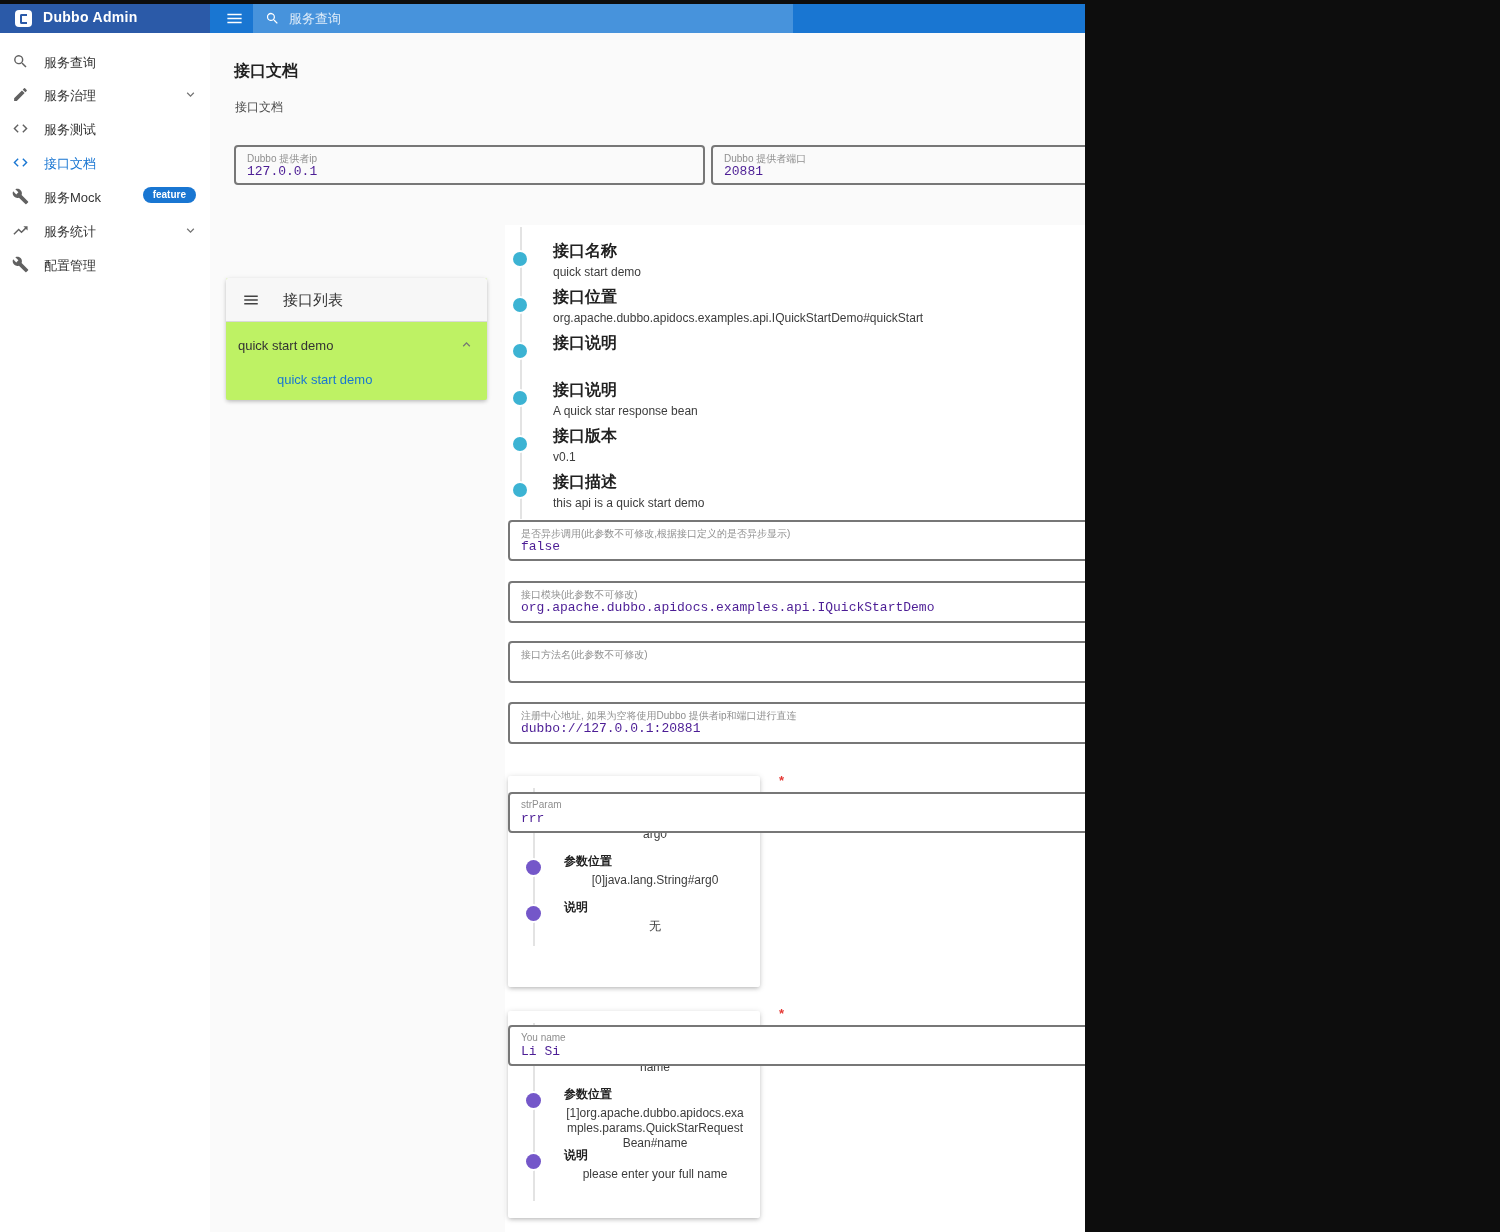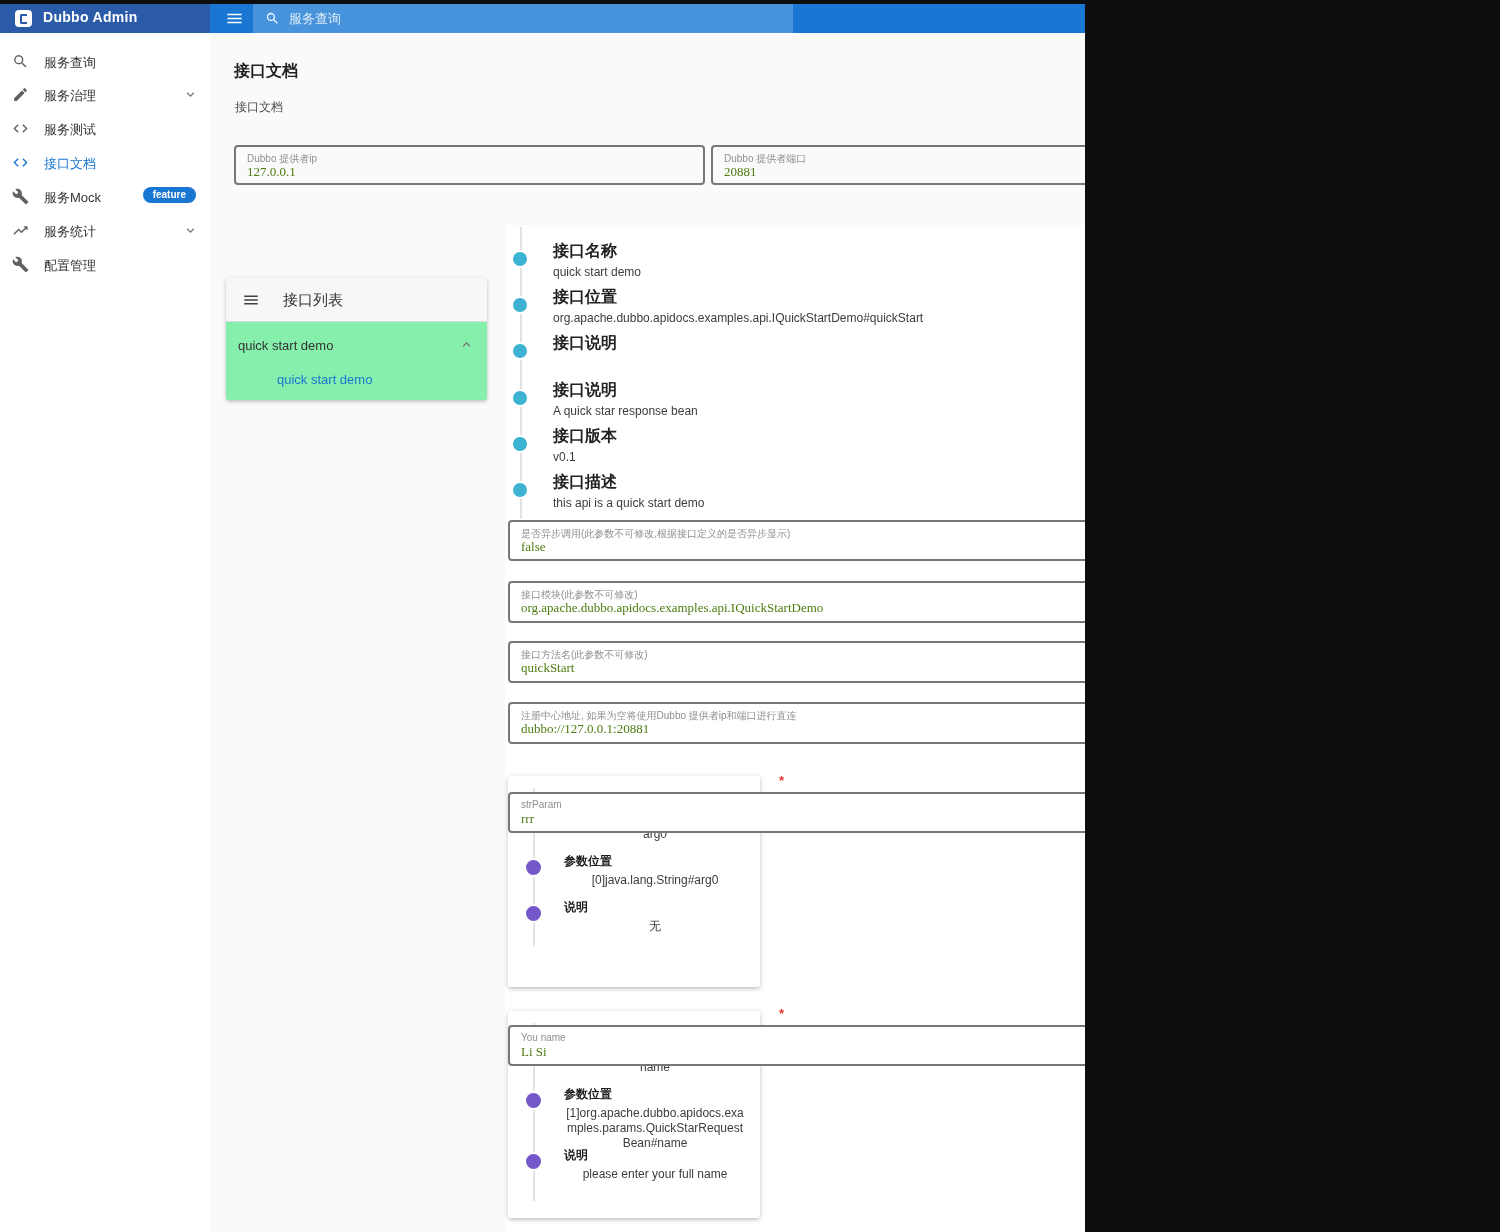--- a/index.html
+++ b/index.html
@@ -31,28 +31,28 @@
   .side-chevron { position:absolute; right:12px; top:9px; width:15px; height:15px; }
   .feature-badge { position:absolute; right:14px; top:7px; background:#1976d2; color:#fff; font-size:10px; font-weight:bold; padding:3px 10px 3px 10px; border-radius:10px; line-height:10px; }
 
   
   .main { position:absolute; left:210px; top:29px; width:1118px; height:1203px; background:#fafafa; }
   .page-title { position:absolute; left:24px; top:28px; font-size:16px; font-weight:bold; color:#212121; }
   .breadcrumb { position:absolute; left:25px; top:66px; font-size:12px; color:#4a4a4a; }
 
   .ofield { position:absolute; border:2px solid #777; border-radius:4px; background:transparent; }
   .ofield .flabel { position:absolute; left:11px; top:5px; font-size:10px; color:#8f8f8f; white-space:nowrap; }
-  .ofield input { position:absolute; left:11px; top:17px; width:90%; border:none; outline:none; background:transparent; font-size:13px; color:#4d7c0f; font-family:Liberation Serif, serif; }
+  .ofield input { position:absolute; left:11px; top:17px; width:90%; border:none; outline:none; background:transparent; font-size:13px; color:#4c1d95; font-family:Liberation Mono, monospace; }
   .ofield .caret { position:absolute; right:13px; top:11px; font-size:11px; color:#555; }
   .ofield.white { background:#fff;padding-left:44px; }
 
   .load-btn { position:absolute; left:980px; top:117px; width:108px; height:31px; background:#8b5cf6; color:#fff; font-size:13px; border:none; border-radius:3px; box-shadow:0 2px 4px rgba(0,0,0,.3); cursor:pointer; font-family:"Liberation Sans", sans-serif; }
 
   
-  .api-list { position:absolute; left:16px; top:245px; width:261px; height:122px; background:#86efac; border-radius:2px; box-shadow:0 2px 4px -1px rgba(0,0,0,.2), 0 1px 5px 0 rgba(0,0,0,.12);text-align:right; }
+  .api-list { position:absolute; left:16px; top:245px; width:261px; height:122px; background:#bef264; border-radius:2px; box-shadow:0 2px 4px -1px rgba(0,0,0,.2), 0 1px 5px 0 rgba(0,0,0,.12);text-align:right; }
   .api-list-header { position:absolute; left:0; top:0; width:100%; height:44px; background:#f7f7f7; border-bottom:1px solid #d9d9d9; border-radius:2px 2px 0 0; }
   .api-list-header .alh-icon { position:absolute; left:16px; top:13px; width:18px; height:18px; }
   .api-list-header .alh-title { position:absolute; left:57px; top:13px; font-size:15px; color:#333; }
   .api-group { position:absolute; left:12px; top:60px; font-size:13px; color:#333; cursor:pointer; }
   .api-group-chevron { position:absolute; right:13px; top:59px; width:15px; height:15px; cursor:pointer; }
   .api-child { position:absolute; left:51px; top:94px; font-size:13px; color:#1976d2; cursor:pointer; }
 
   
   .sheet { position:absolute; left:295px; top:192px; width:810px; height:1011px; background:#fff; }
 
@@ -251,21 +251,20 @@
         <span class="flabel">是否异步调用(此参数不可修改,根据接口定义的是否异步显示)</span>
         <input value="false" style="">
         <span class="caret">▾</span>
       </div>
       <div class="ofield white" style="top:356px; height:42px">
         <span class="flabel">接口模块(此参数不可修改)</span>
         <input value="org.apache.dubbo.apidocs.examples.api.IQuickStartDemo" style="">
       </div>
       <div class="ofield white" style="top:416px; height:42px">
         <span class="flabel">接口方法名(此参数不可修改)</span>
-        <input value="quickStart" style="">
       </div>
       <div class="ofield white" style="top:477px; height:42px">
         <span class="flabel">注册中心地址, 如果为空将使用Dubbo 提供者ip和端口进行直连</span>
         <input value="dubbo://127.0.0.1:20881" style="">
       </div>
 
       <div class="param-card" style="top:551px; height:211px">
         <div class="p-line" style="height:158px"></div>
         <div class="p-item" style="top:31px">
           <span class="p-dot"></span>

